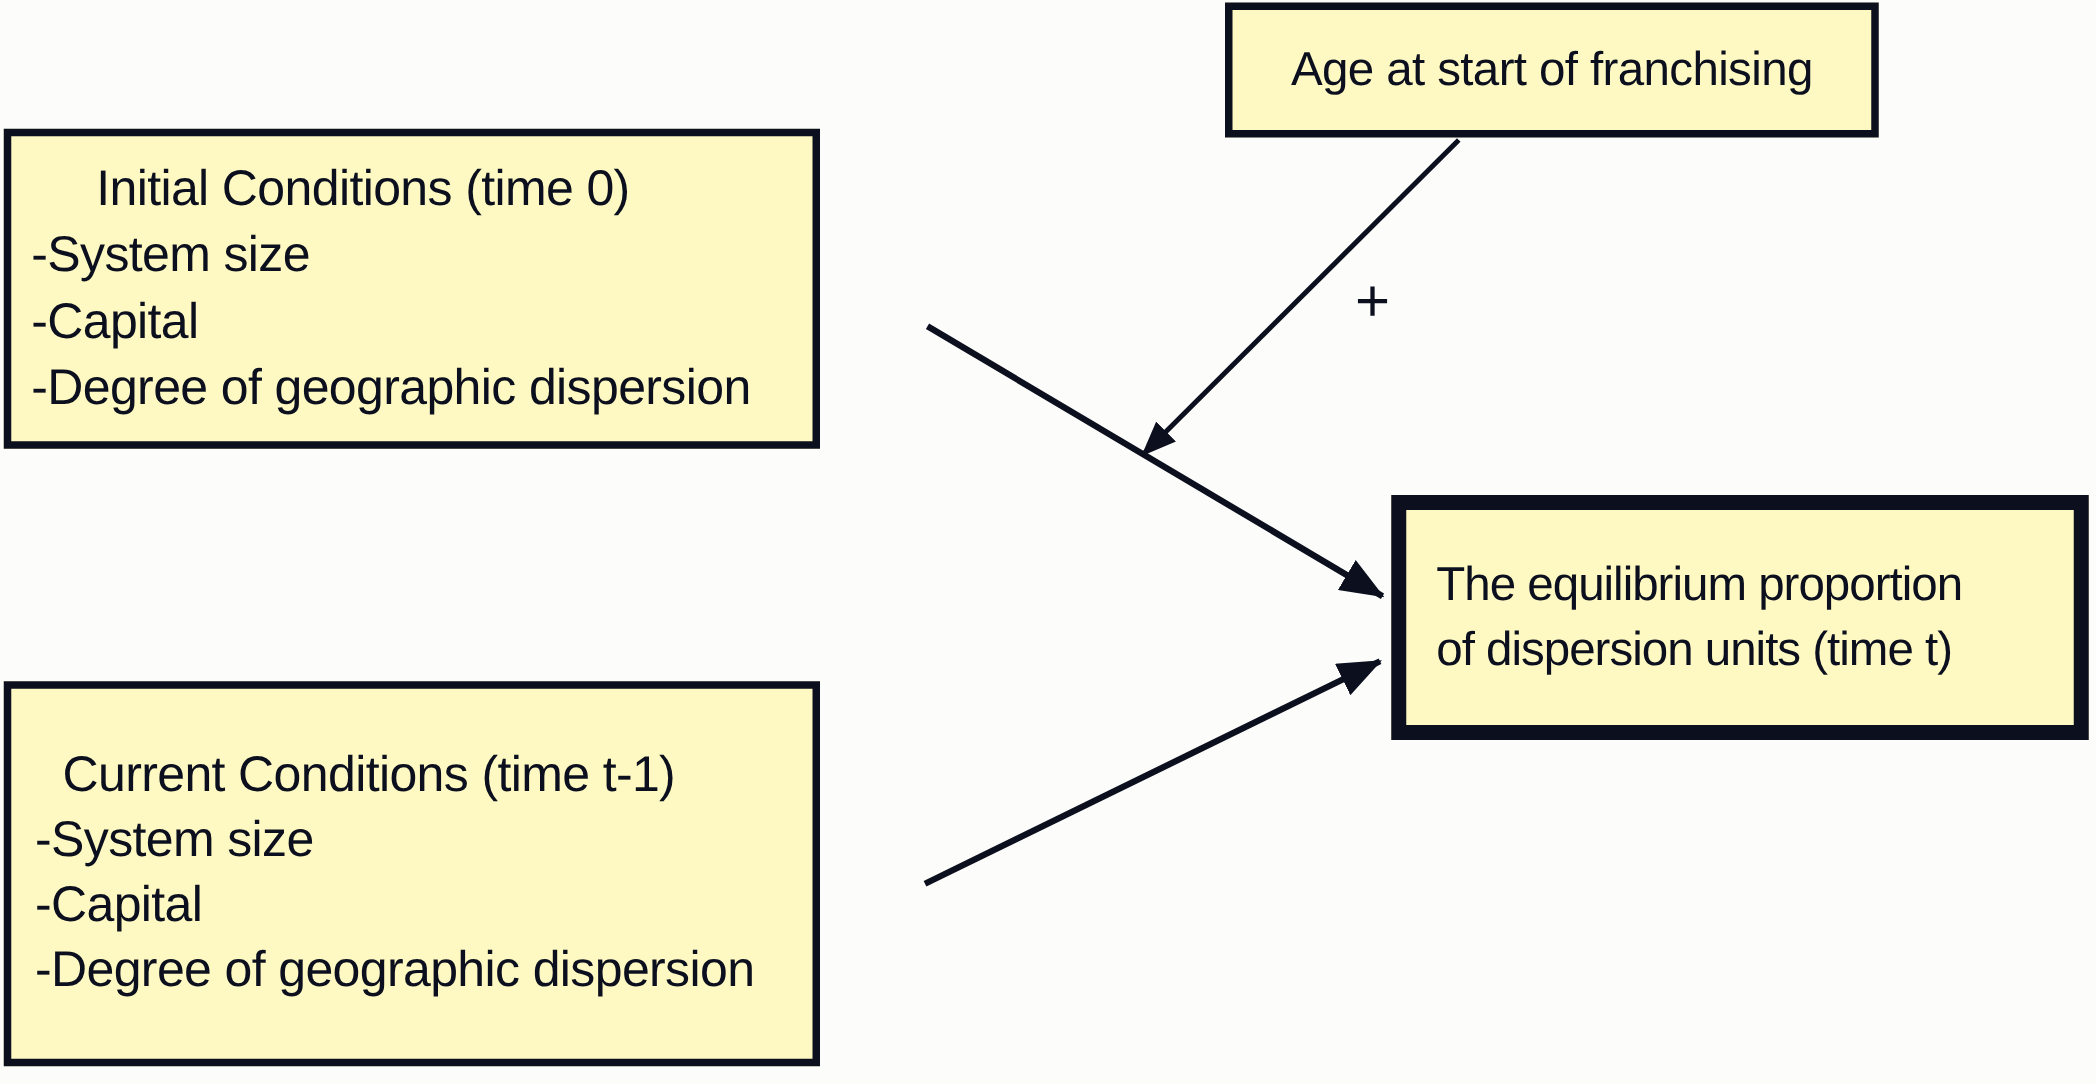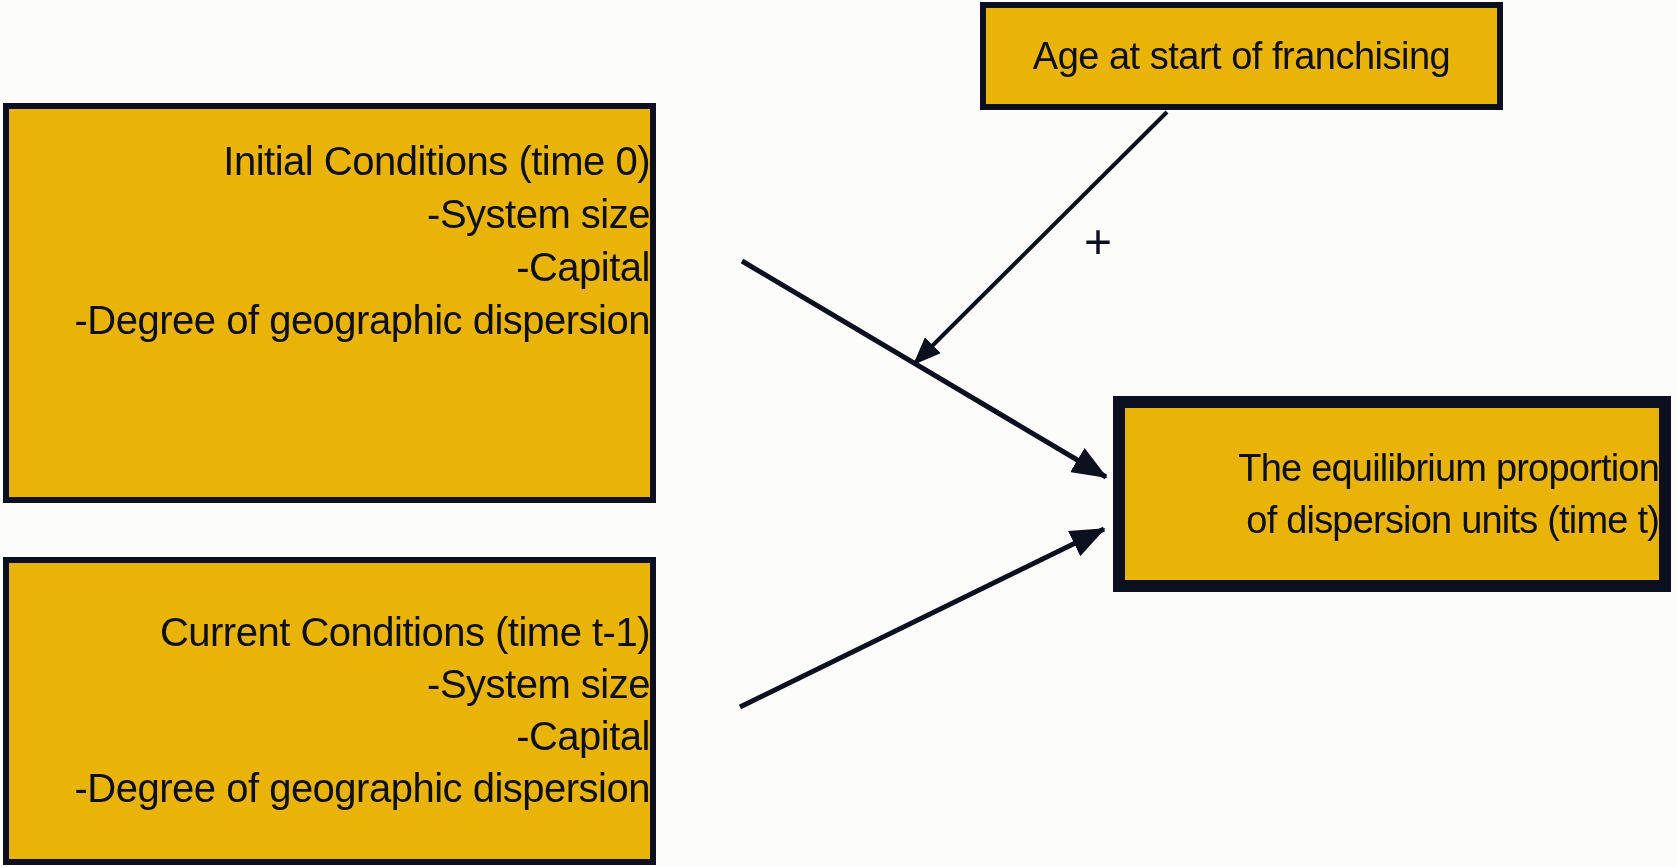--- a/index.html
+++ b/index.html
@@ -9,38 +9,37 @@
     position: relative;
     background: var(--paper);
     font-family: "Liberation Sans", sans-serif;
     color: var(--ink);
     overflow: hidden;
   }
   .canvas { position: absolute; inset: 0; width: 1677px; height: 867px; }
 
   .box {
     position: absolute;
-    background: #eab308;
+    background: #fef9c3;
     border: 6px solid var(--ink);
     color: var(--ink);
-    text-align: right;
   }
 
   
   #initial-box {
-    left: 3px; top: 103px; width: 653px; height: 400px;
-    padding: 26px 0 0 16px;
+    left: 3px; top: 103px; width: 653px; height: 256px;
+    padding: 16px 0 0 16px;
     font-size: 40px; line-height: 53px; letter-spacing: -0.5px;
     white-space: nowrap;
   }
   #initial-box .box-title { padding-left: 52px; }
 
   
   #current-box {
-    left: 3px; top: 557px; width: 653px; height: 308px;
+    left: 3px; top: 545px; width: 653px; height: 308px;
     padding: 43px 0 0 19px;
     font-size: 40px; line-height: 52px; letter-spacing: -0.5px;
     white-space: nowrap;
   }
   #current-box .box-title { padding-left: 22px; }
 
   
   #age-box {
     left: 980px; top: 2px; width: 523px; height: 108px;
     display: flex; align-items: center; justify-content: center;

